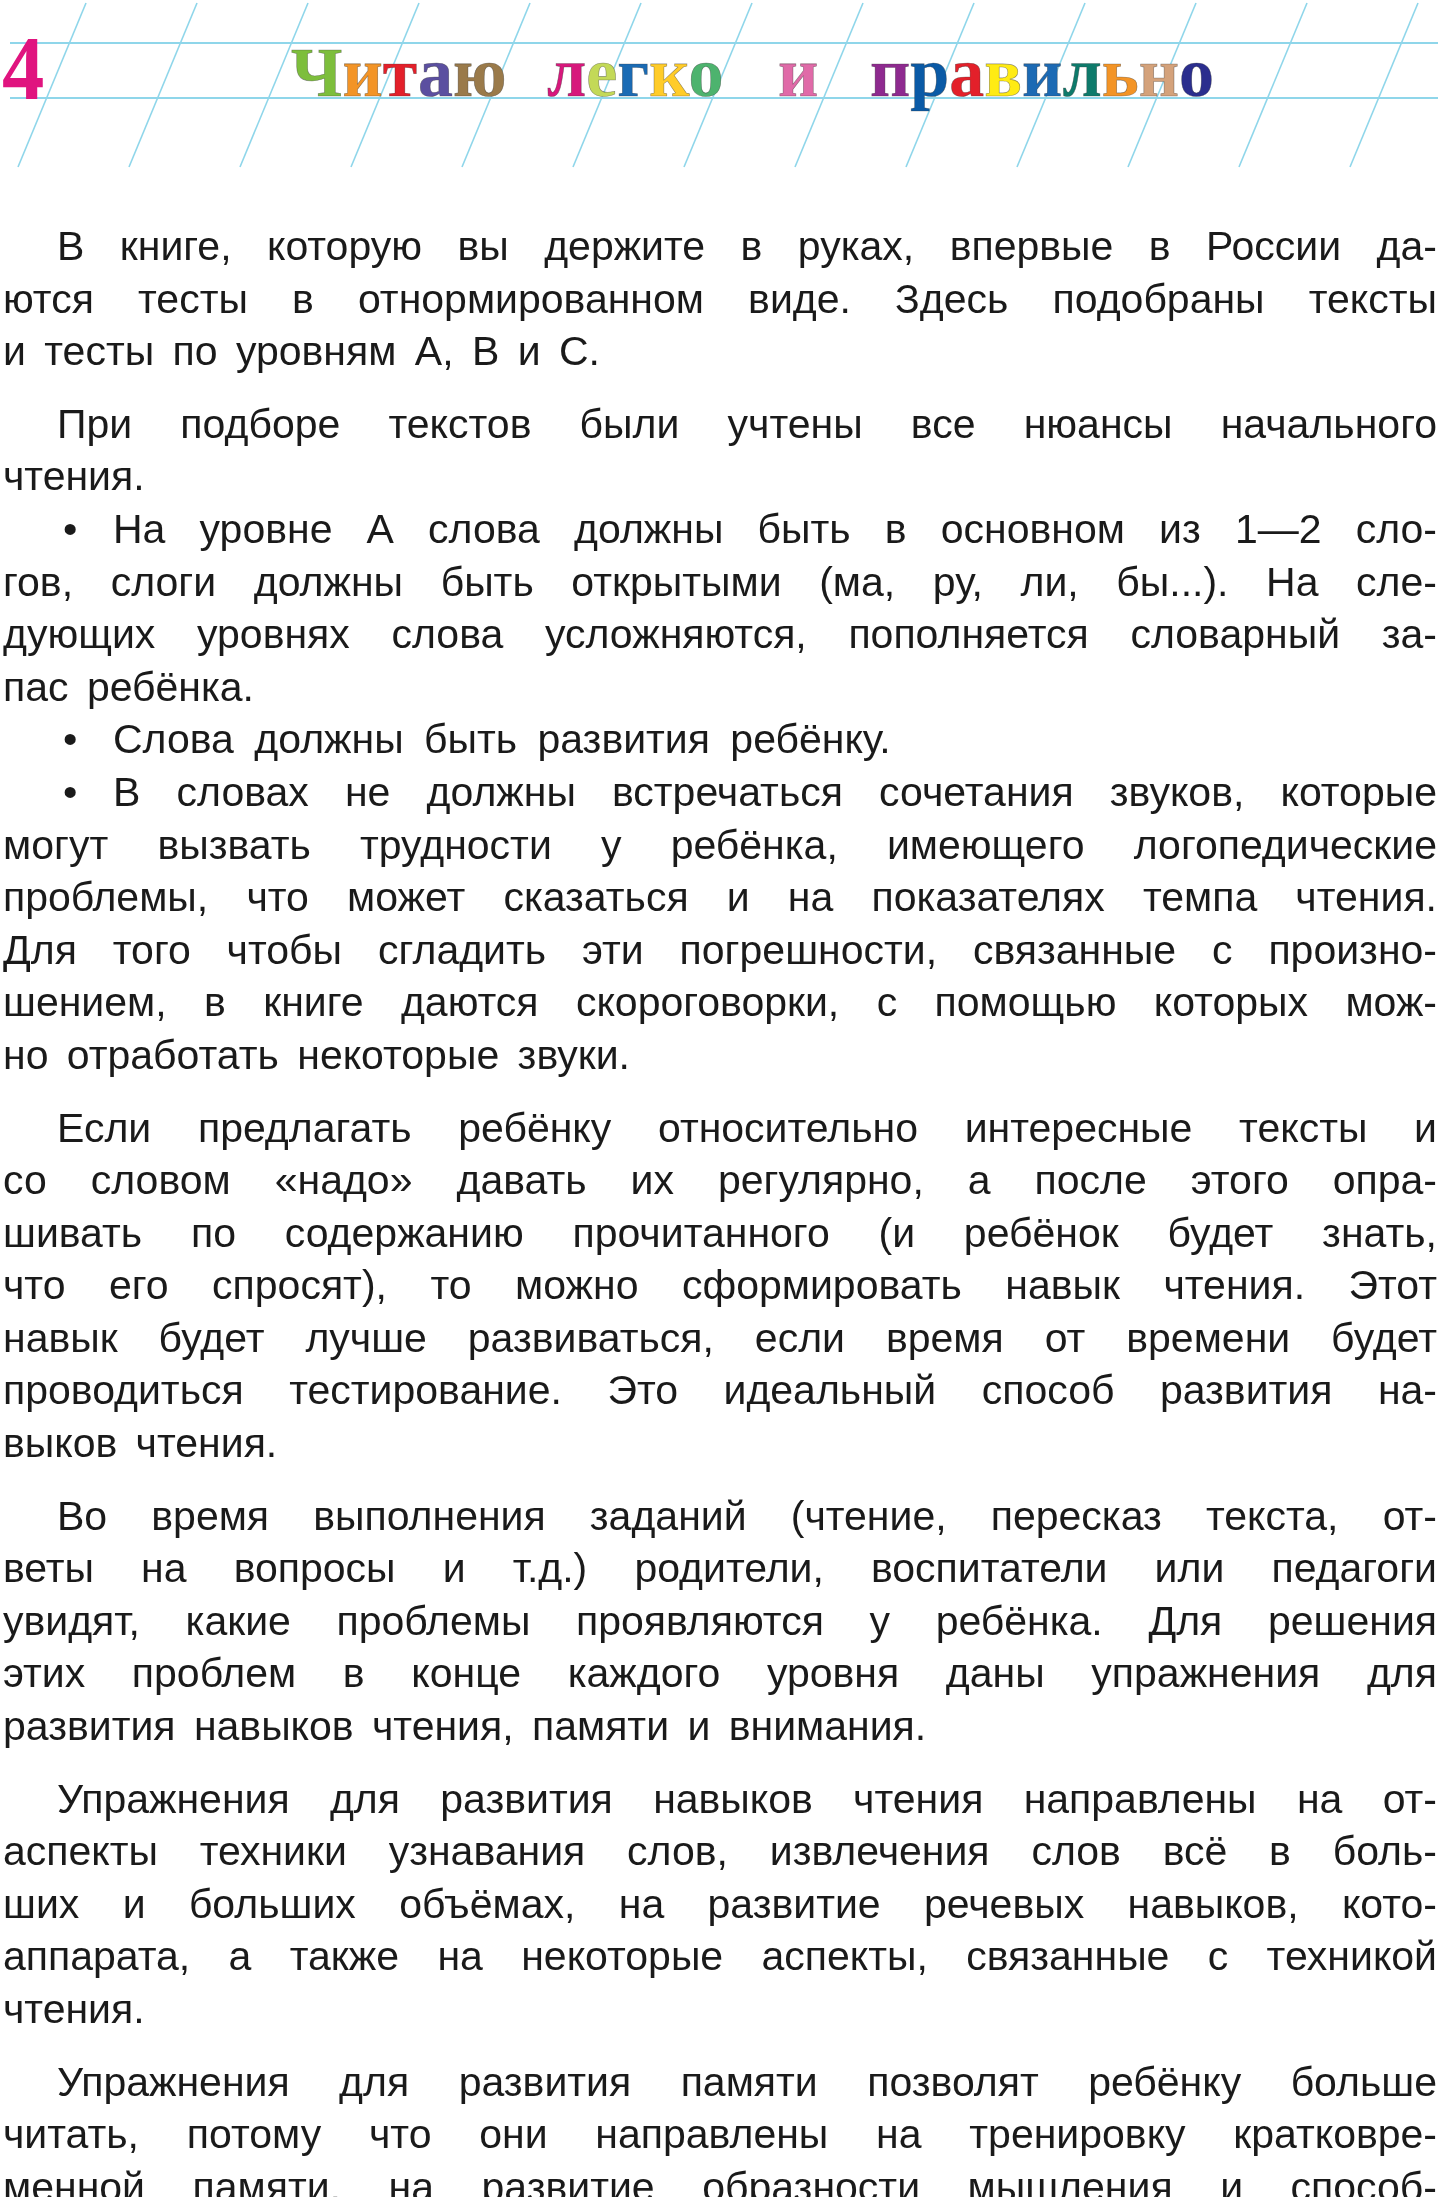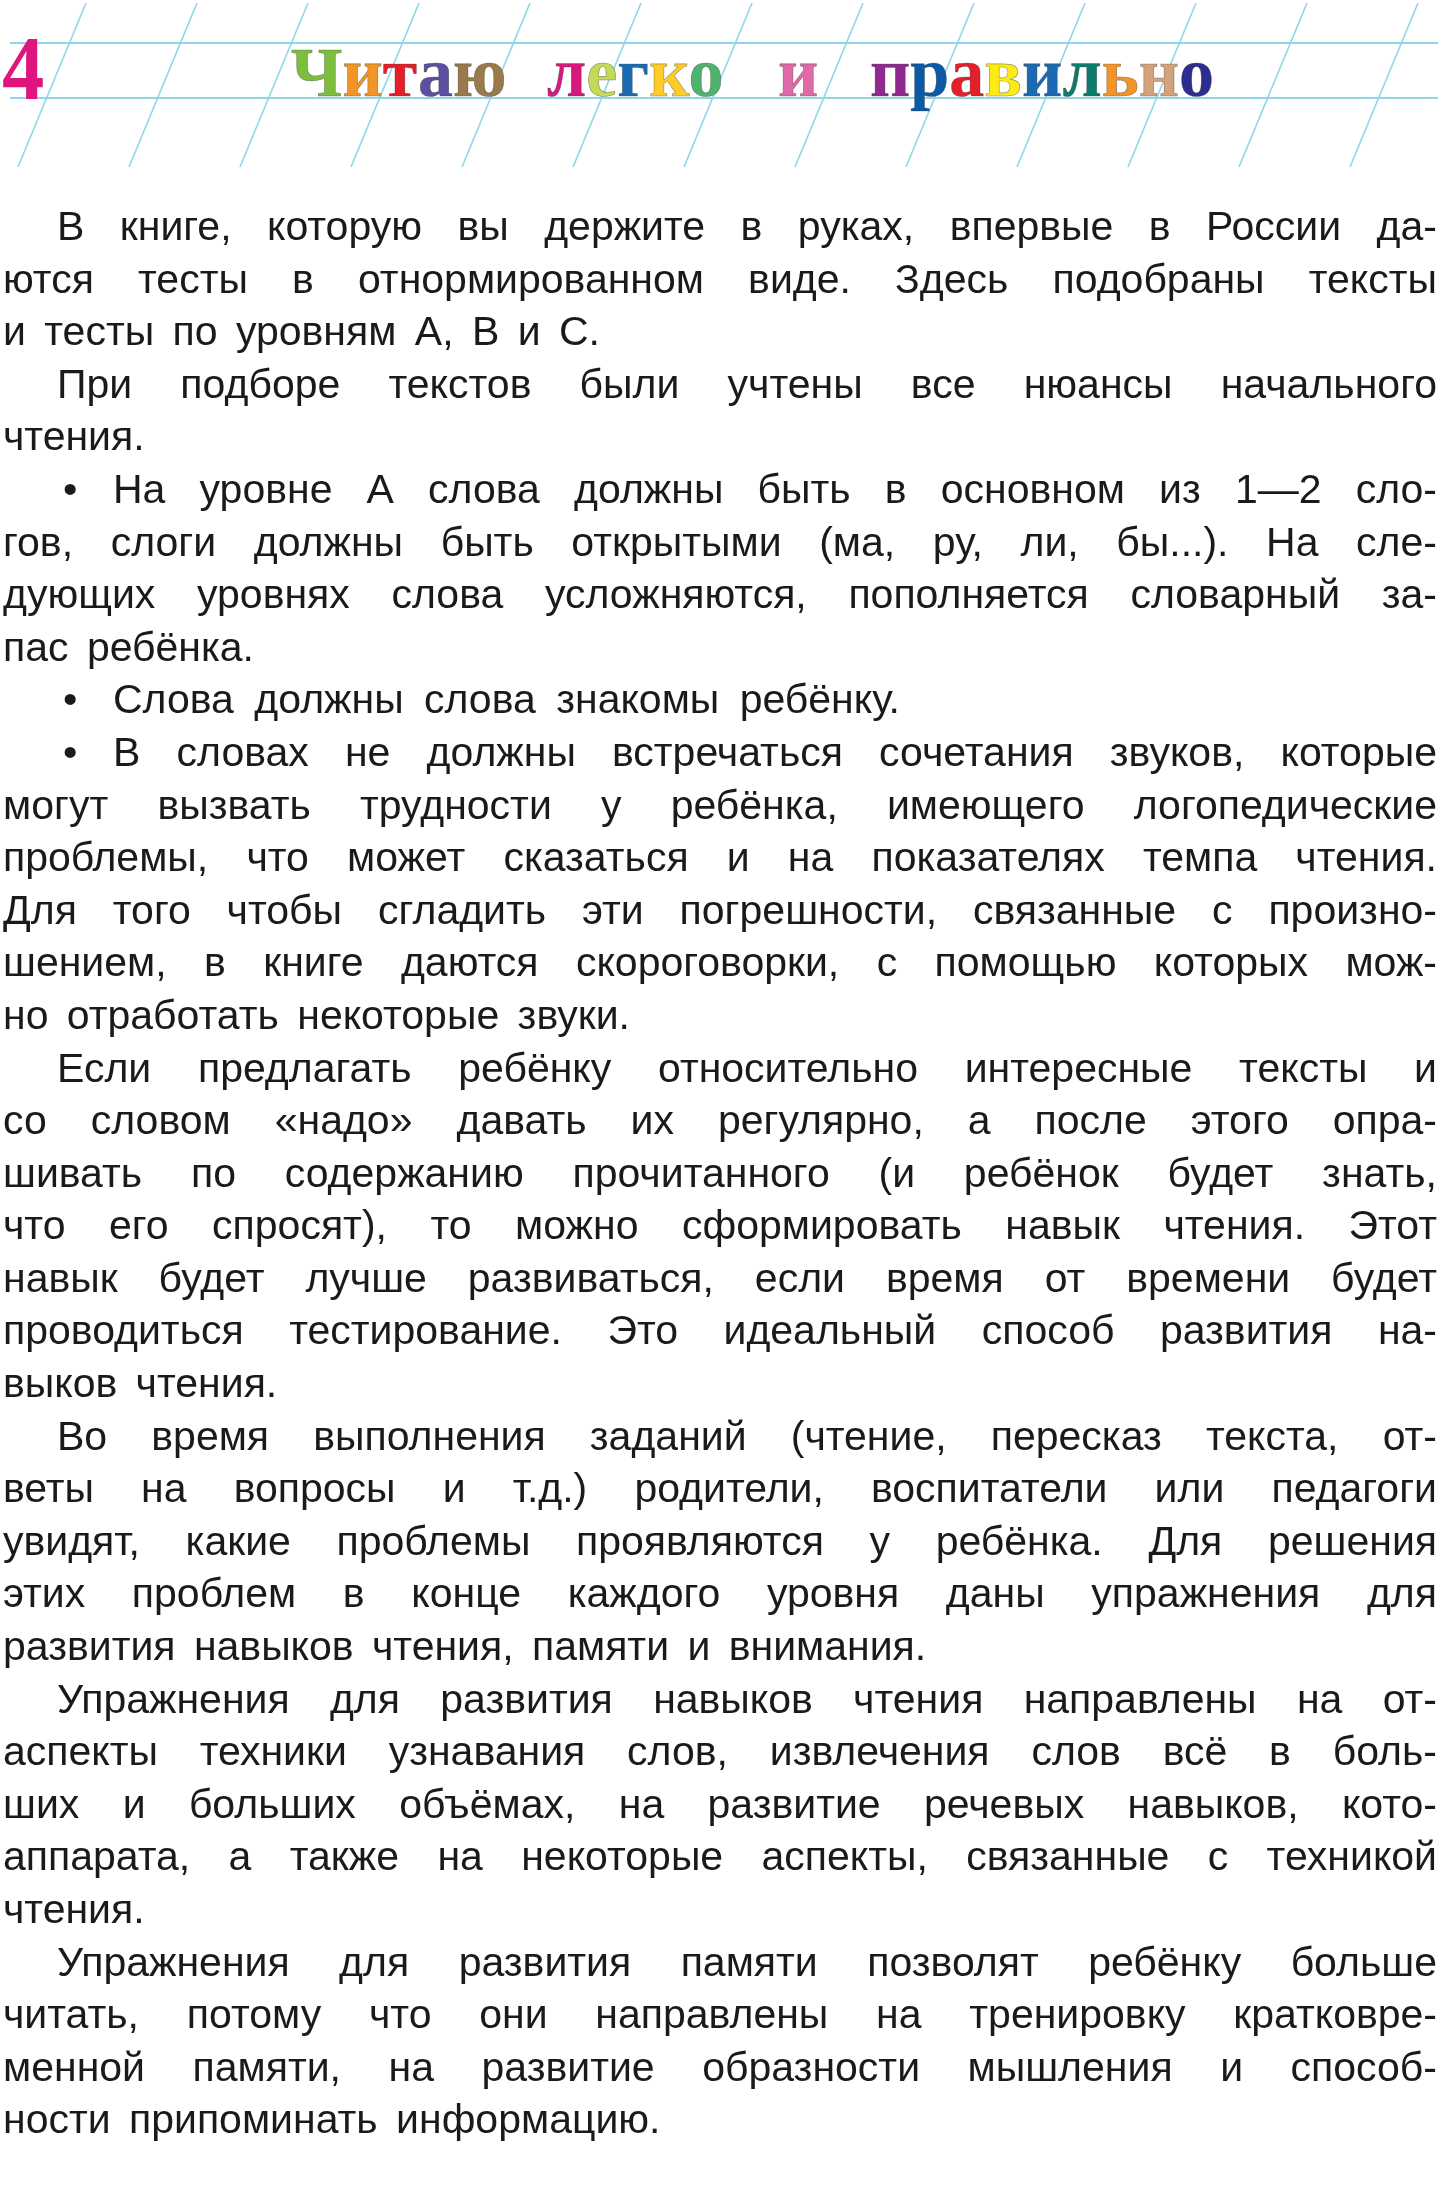--- a/index.html
+++ b/index.html
@@ -75,20 +75,21 @@
     text-align-last: justify;
     overflow: visible;
   }
   .line.last {
     text-align: left;
     text-align-last: left;
     word-spacing: 7px;
   }
   .line.indent {
     padding-left: 54px;
+    margin-top: 20px;
   }
   .line.bullet {
     padding-left: 60px;
   }
   .line .bul {
     display: inline-block;
     width: 50px;
     text-align: left;
   }
 </style>
@@ -127,21 +128,21 @@
 <div class="content" id="content">
     <div class="line indent"><span>В книге, которую вы держите в руках, впервые в России да-</span></div>
     <div class="line"><span>ются тесты в отнормированном виде. Здесь подобраны тексты</span></div>
     <div class="line last"><span>и тесты по уровням А, В и С.</span></div>
     <div class="line indent"><span>При подборе текстов были учтены все нюансы начального</span></div>
     <div class="line last"><span>чтения.</span></div>
     <div class="line bullet"><span class="bul">•</span><span style="display: inline-block; width: 1324px; text-align: justify; text-align-last: justify;">На уровне А слова должны быть в основном из 1—2 сло-</span></div>
     <div class="line"><span>гов, слоги должны быть открытыми (ма, ру, ли, бы...). На сле-</span></div>
     <div class="line"><span>дующих уровнях слова усложняются, пополняется словарный за-</span></div>
     <div class="line last"><span>пас ребёнка.</span></div>
-    <div class="line bullet last" style="word-spacing: 9px;"><span class="bul">•</span><span>Слова должны слова знакомы ребёнку.</span></div>
+    <div class="line bullet last" style="word-spacing: 9px;"><span class="bul">•</span><span>Слова должны быть развития ребёнку.</span></div>
     <div class="line bullet"><span class="bul">•</span><span style="display: inline-block; width: 1324px; text-align: justify; text-align-last: justify;">В словах не должны встречаться сочетания звуков, которые</span></div>
     <div class="line"><span>могут вызвать трудности у ребёнка, имеющего логопедические</span></div>
     <div class="line"><span>проблемы, что может сказаться и на показателях темпа чтения.</span></div>
     <div class="line"><span>Для того чтобы сгладить эти погрешности, связанные с произно-</span></div>
     <div class="line"><span>шением, в книге даются скороговорки, с помощью которых мож-</span></div>
     <div class="line last"><span>но отработать некоторые звуки.</span></div>
     <div class="line indent"><span>Если предлагать ребёнку относительно интересные тексты и</span></div>
     <div class="line"><span>со словом «надо» давать их регулярно, а после этого опра-</span></div>
     <div class="line"><span>шивать по содержанию прочитанного (и ребёнок будет знать,</span></div>
     <div class="line"><span>что его спросят), то можно сформировать навык чтения. Этот</span></div>

